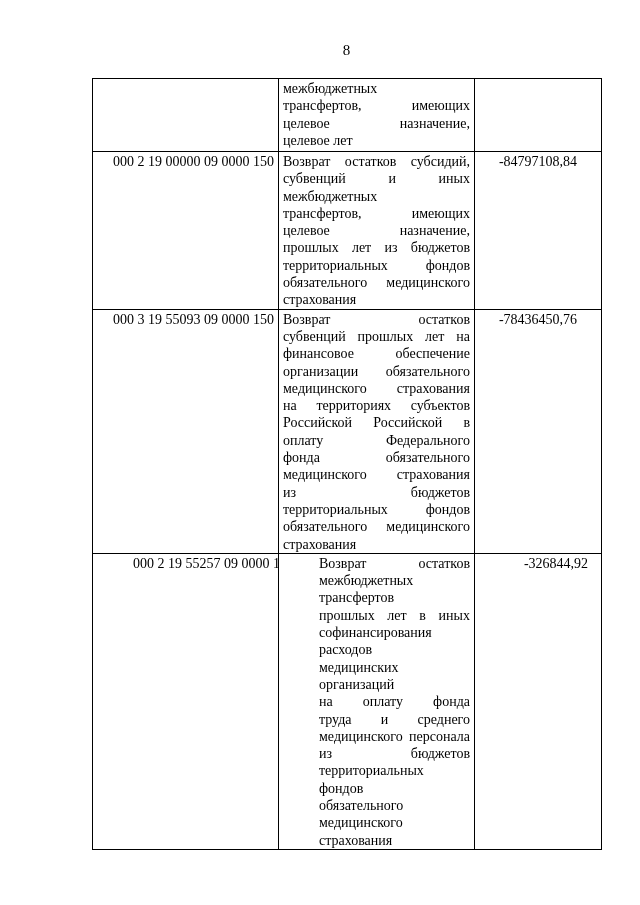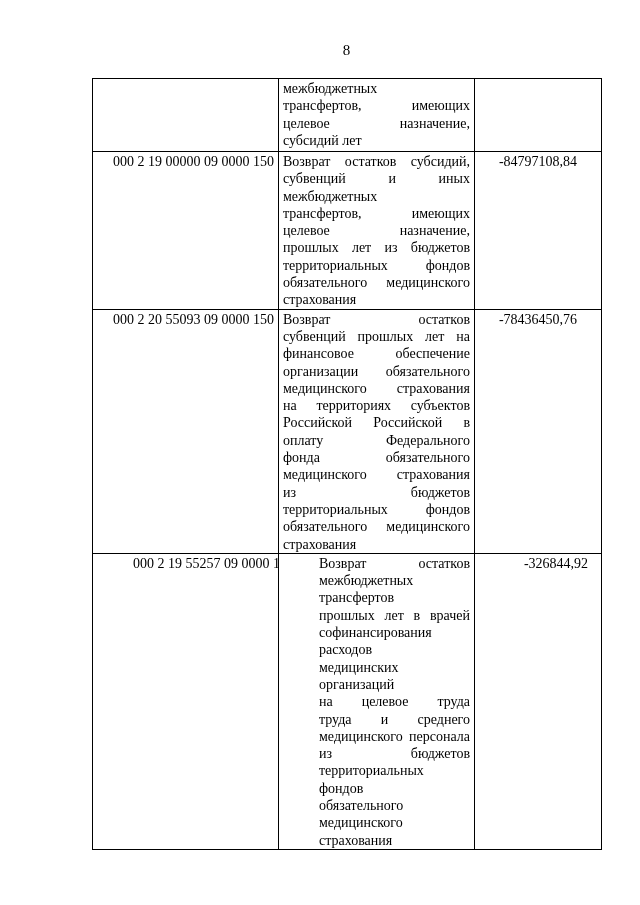--- a/index.html
+++ b/index.html
@@ -78,41 +78,41 @@
       <col style="width:196px">
       <col style="width:127px">
     </colgroup>
     <tbody>
       <tr class="r1">
         <td class="code-cell"></td>
         <td class="desc-cell">
             <div class="jl">межбюджетных</div>
             <div class="jl">трансфертов, имеющих</div>
             <div class="jl">целевое назначение,</div>
-            <div class="jl-last">субсидий лет</div>
+            <div class="jl-last">целевое лет</div>
           </td>
         <td class="amount-cell"></td>
       </tr>
       <tr class="r2">
         <td class="code-cell">000 2 19 00000 09 0000 150</td>
         <td class="desc-cell">
             <div class="jl">Возврат остатков субсидий,</div>
             <div class="jl">субвенций и иных</div>
             <div class="jl">межбюджетных</div>
             <div class="jl">трансфертов, имеющих</div>
             <div class="jl">целевое назначение,</div>
             <div class="jl">прошлых лет из бюджетов</div>
             <div class="jl">территориальных фондов</div>
             <div class="jl">обязательного медицинского</div>
             <div class="jl-last">страхования</div>
           </td>
         <td class="amount-cell">-84797108,84</td>
       </tr>
       <tr class="r3">
-        <td class="code-cell">000 2 20 55093 09 0000 150</td>
+        <td class="code-cell">000 3 19 55093 09 0000 150</td>
         <td class="desc-cell">
             <div class="jl">Возврат остатков</div>
             <div class="jl">субвенций прошлых лет на</div>
             <div class="jl">финансовое обеспечение</div>
             <div class="jl">организации обязательного</div>
             <div class="jl">медицинского страхования</div>
             <div class="jl">на территориях субъектов</div>
             <div class="jl">Российской Российской в</div>
             <div class="jl">оплату Федерального</div>
             <div class="jl">фонда обязательного</div>
@@ -122,24 +122,24 @@
             <div class="jl">обязательного медицинского</div>
             <div class="jl-last">страхования</div>
           </td>
         <td class="amount-cell">-78436450,76</td>
       </tr>
       <tr class="r4">
         <td class="code-cell">000 2 19 55257 09 0000 150</td>
         <td class="desc-cell">
             <div class="jl">Возврат остатков</div>
             <div class="jl">межбюджетных трансфертов</div>
-            <div class="jl">прошлых лет в врачей</div>
+            <div class="jl">прошлых лет в иных</div>
             <div class="jl">софинансирования расходов</div>
             <div class="jl">медицинских организаций</div>
-            <div class="jl">на целевое труда</div>
+            <div class="jl">на оплату фонда</div>
             <div class="jl">труда и среднего</div>
             <div class="jl">медицинского персонала</div>
             <div class="jl">из бюджетов</div>
             <div class="jl">территориальных фондов</div>
             <div class="jl">обязательного медицинского</div>
             <div class="jl-last">страхования</div>
           </td>
         <td class="amount-cell">-326844,92</td>
       </tr>
     </tbody>

